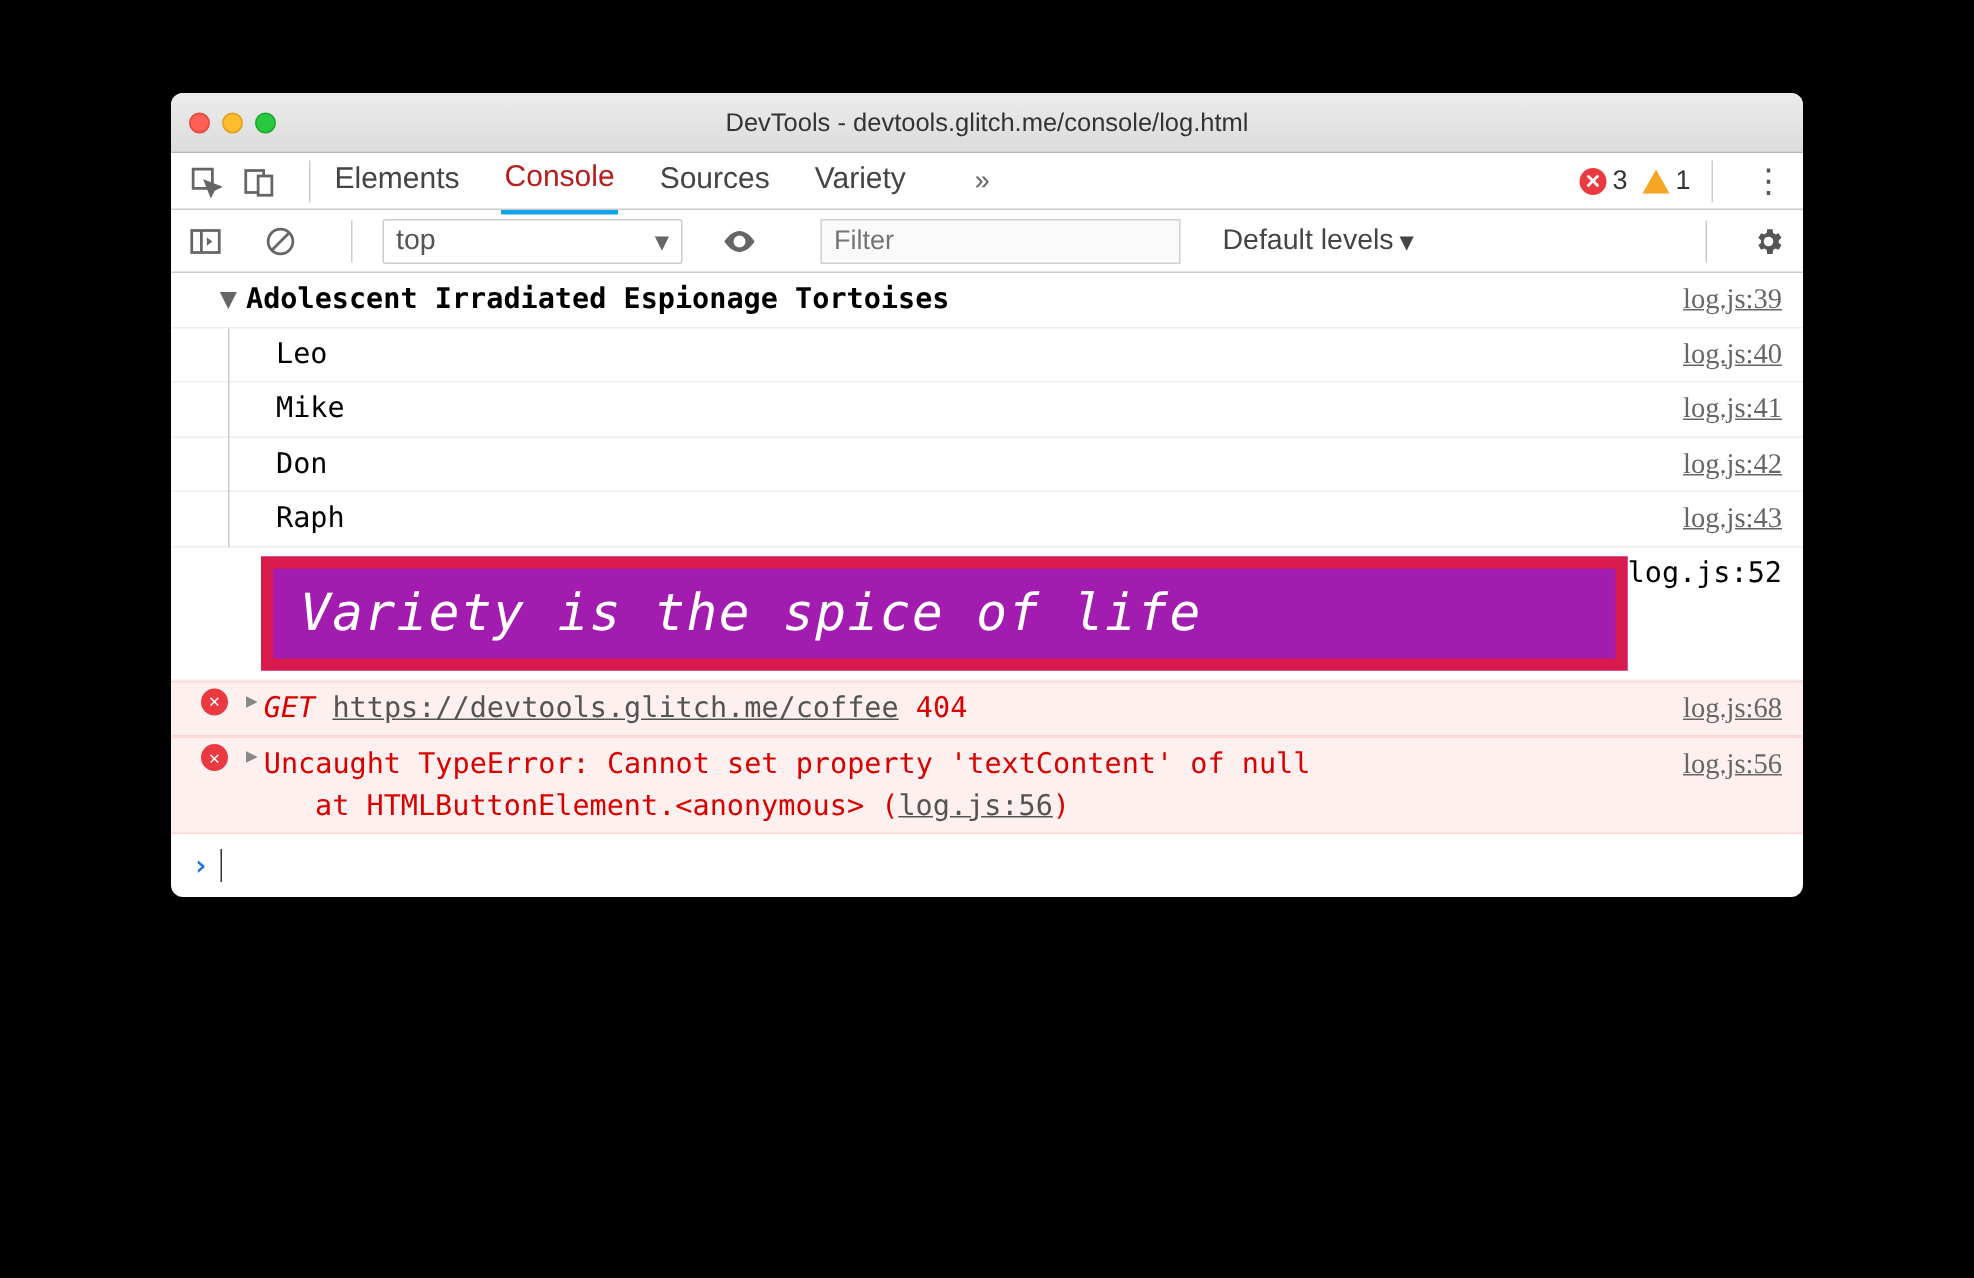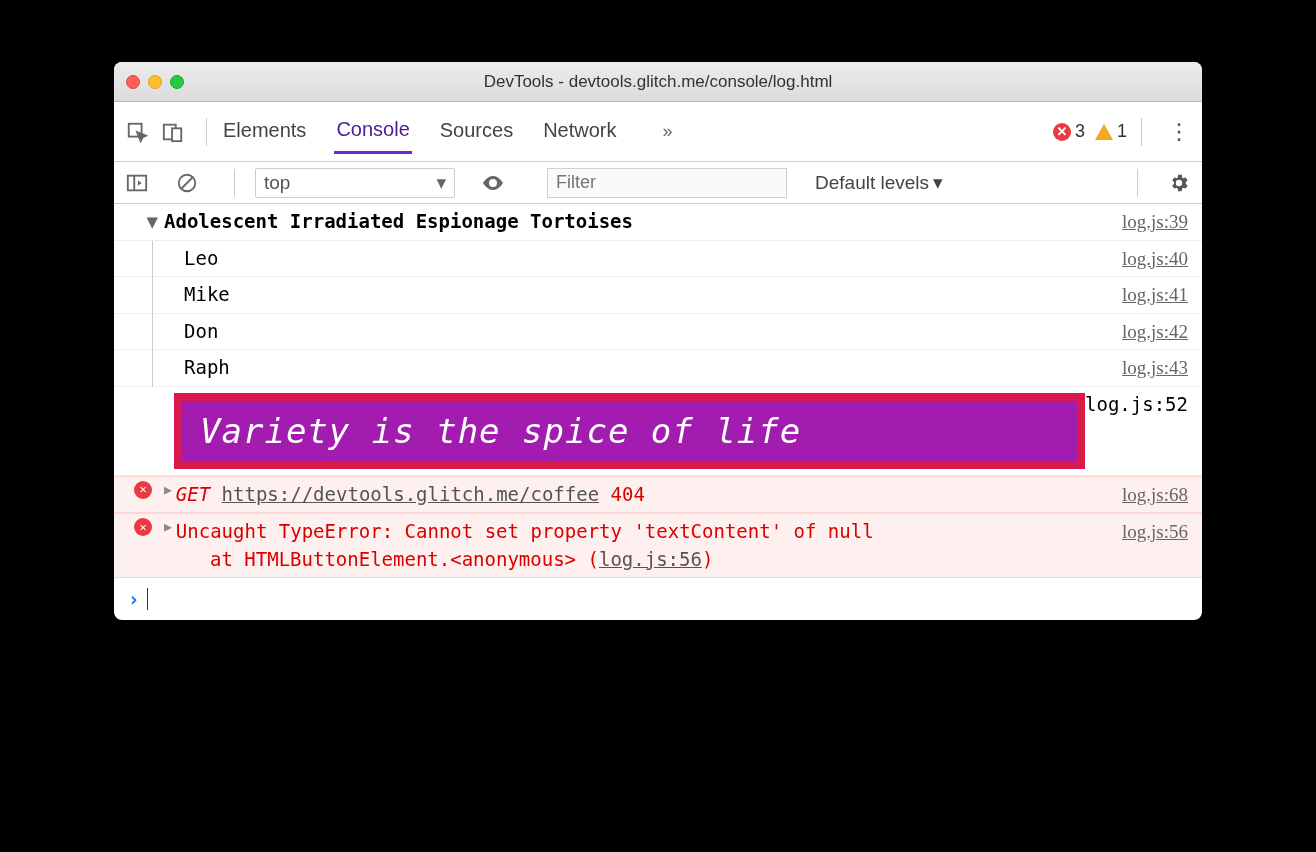--- a/index.html
+++ b/index.html
@@ -39,33 +39,33 @@
   .tl.green { background: #28c940; border: 1px solid #1ba52c; }
   .title {
     position: absolute;
     left: 0; right: 0;
     text-align: center;
     font-size: 17px;
     color: #333;
     pointer-events: none;
   }
   .tabbar {
-    height: 60px;
+    height: 38px;
     border-bottom: 1px solid #ccc;
     display: flex;
     align-items: center;
     padding: 0 12px;
     font-size: 20px;
     color: #333;
   }
   .tb-icon { margin-right: 14px; color: #666; display:flex; align-items:center; }
   .divider { width: 1px; height: 28px; background: #ccc; margin: 0 8px; }
   .tabs { display: flex; gap: 26px; margin-left: 6px; align-items:center; }
   .tab { padding: 8px 2px 10px 2px; cursor: pointer; color:#444; }
-  .tab.active { color: #4c1d95; border-bottom: 3px solid #6d28d9; }
+  .tab.active { color: #b91c1c; border-bottom: 3px solid #0ea5e9; }
   .more-tabs { color: #666; margin-left: 18px; font-size:18px; }
   .spacer { flex: 1; }
   .err-badge, .warn-badge { display:flex; align-items:center; font-size:18px; gap:4px; }
   .err-badge { color:#333; margin-right:10px; }
   .warn-badge { color:#333; }
   .err-circle { width:18px; height:18px; border-radius:50%; background:#eb3941; color:#fff; display:flex; align-items:center; justify-content:center; font-size:13px; font-weight:bold; }
   .warn-tri { width:0; height:0; border-left:9px solid transparent; border-right:9px solid transparent; border-bottom:16px solid #f5a623; position:relative; }
   .menu-dots { margin-left: 18px; color:#555; font-size:22px; letter-spacing:0; }
   .filterbar {
     height: 42px;
@@ -176,21 +176,21 @@
       <svg width="22" height="22" viewBox="0 0 24 24" fill="none" stroke="#666" stroke-width="2">
           <rect x="2" y="4" width="13" height="16"></rect>
           <rect x="11" y="8" width="10" height="14" fill="#fff" stroke="#666"></rect>
         </svg>
     </span>
     <div class="divider"></div>
     <div class="tabs">
       <div class="tab">Elements</div>
       <div class="tab active">Console</div>
       <div class="tab">Sources</div>
-      <div class="tab">Network</div>
+      <div class="tab">Variety</div>
       <div class="more-tabs">»</div>
     </div>
     <div class="spacer"></div>
     <div class="err-badge">
       <span class="err-circle">✕</span>
       <span>3</span>
     </div>
     <div class="warn-badge">
       <span class="warn-tri"></span>
       <span>1</span>

